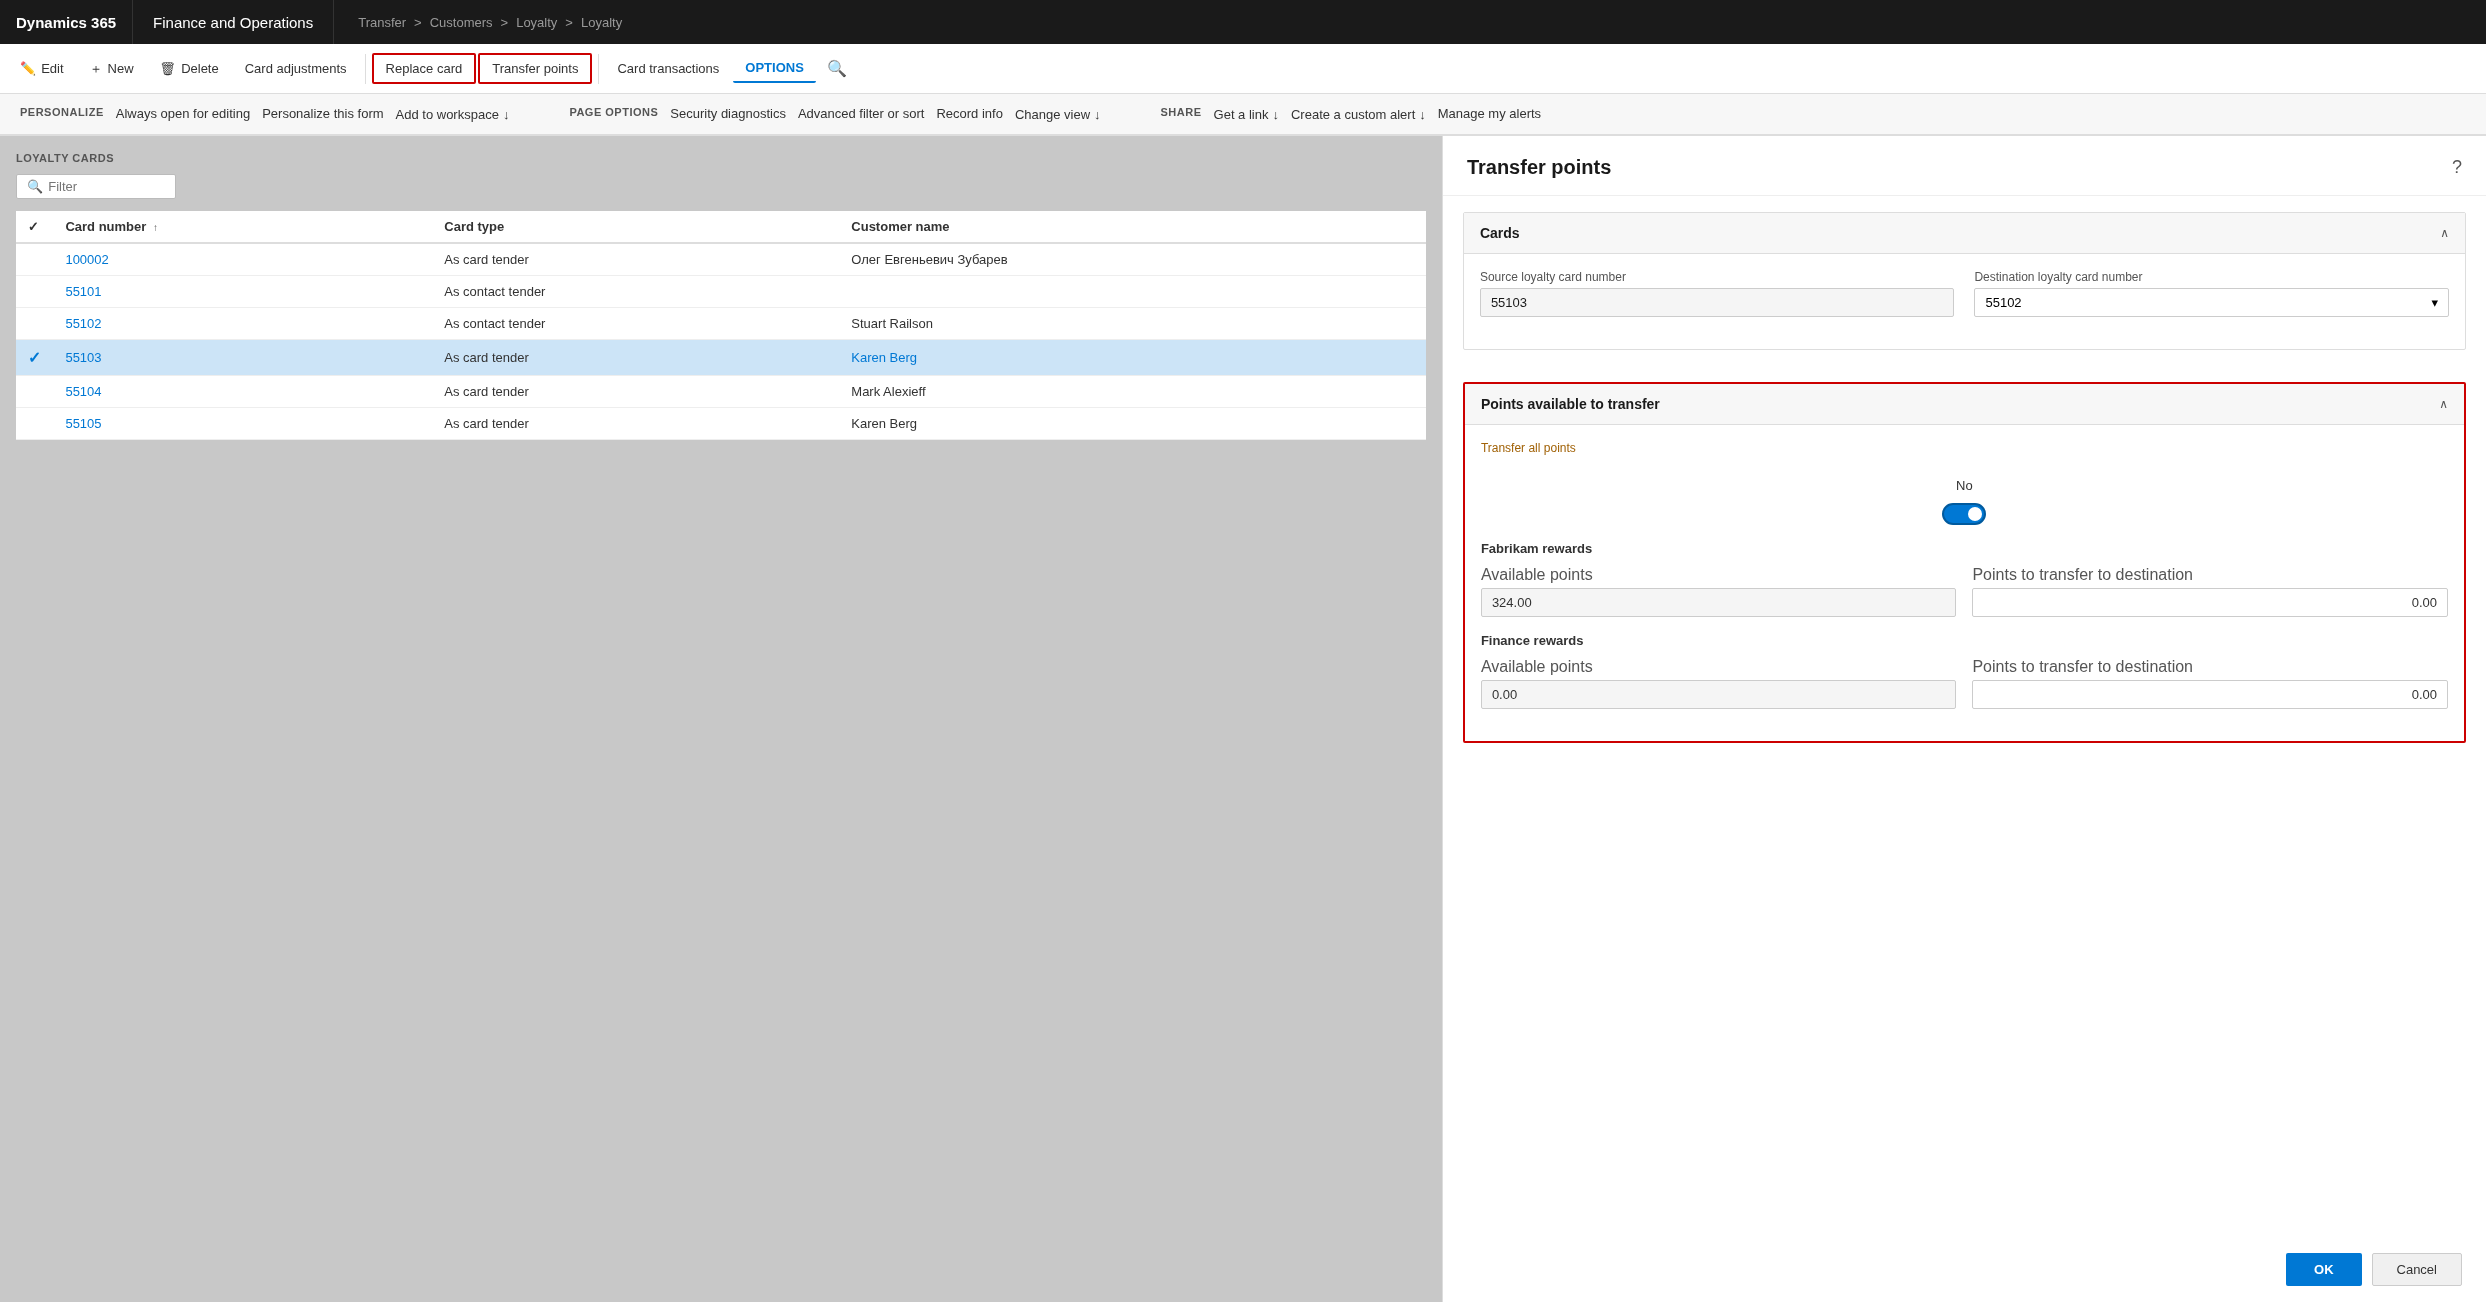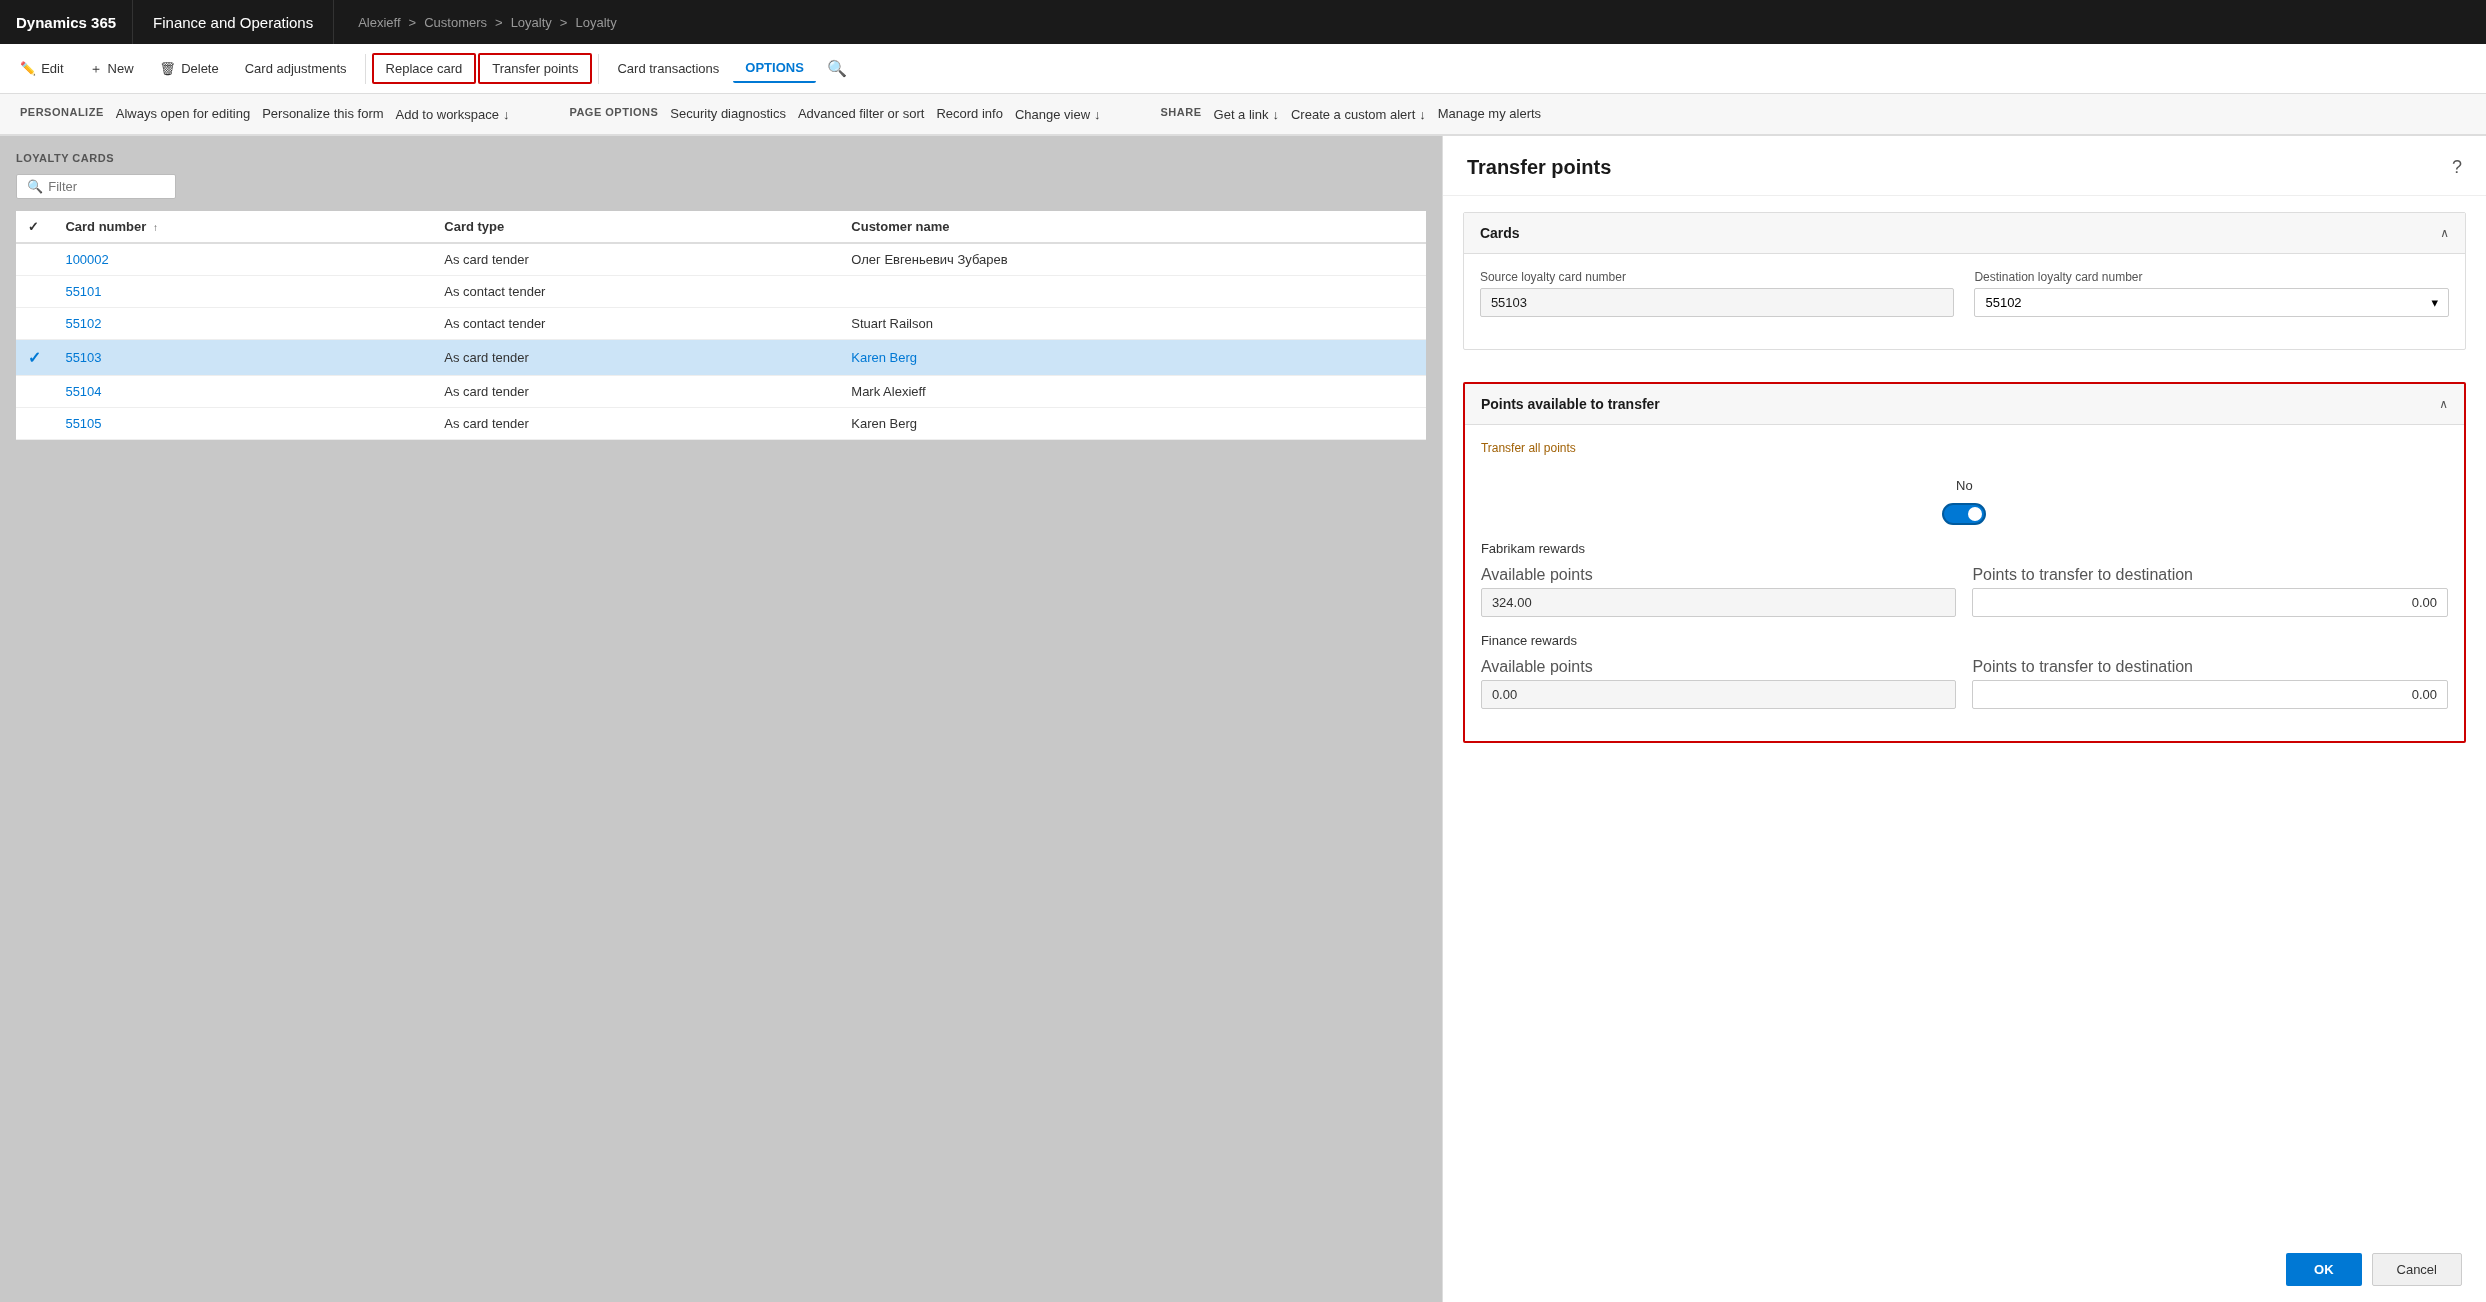--- a/index.html
+++ b/index.html
@@ -292,21 +292,21 @@
       right: 2px;
       top: 2px;
       width: 14px;
       height: 14px;
       background: #fff;
       border-radius: 50%;
     }
 
     
     .reward-section { margin-bottom: 16px; }
-    .reward-title { font-size: 13px; font-weight: 400; color: #333; margin-bottom: 10px; }
+    .reward-title { font-size: 13px; font-weight: 700; color: #333; margin-bottom: 10px; }
     .points-row { display: flex; gap: 16px; align-items: flex-start; }
     .points-field { flex: 1; display: flex; flex-direction: column; }
     .points-label { font-size: 16px; color: #555; margin-bottom: 4px; }
     .points-input {
       border: 1px solid #ccc;
       padding: 6px 10px;
       font-size: 13px;
       background: #f5f5f5;
       text-align: left;
       border-radius: 2px;
@@ -354,21 +354,21 @@
 <body>
 
 <div class="top-nav">
   <div class="top-nav-brand">
     <span>Dynamics 365</span>
   </div>
   <div class="top-nav-app">
     <span>Finance and Operations</span>
   </div>
   <div class="top-nav-breadcrumb">
-    <span>Alexieff</span>
+    <span>Transfer</span>
     <span> &gt; </span>
     <span>Customers</span>
     <span> &gt; </span>
     <span>Loyalty</span>
     <span> &gt; </span>
     <span>Loyalty</span>
   </div>
 </div>
 
 <div class="action-bar">

